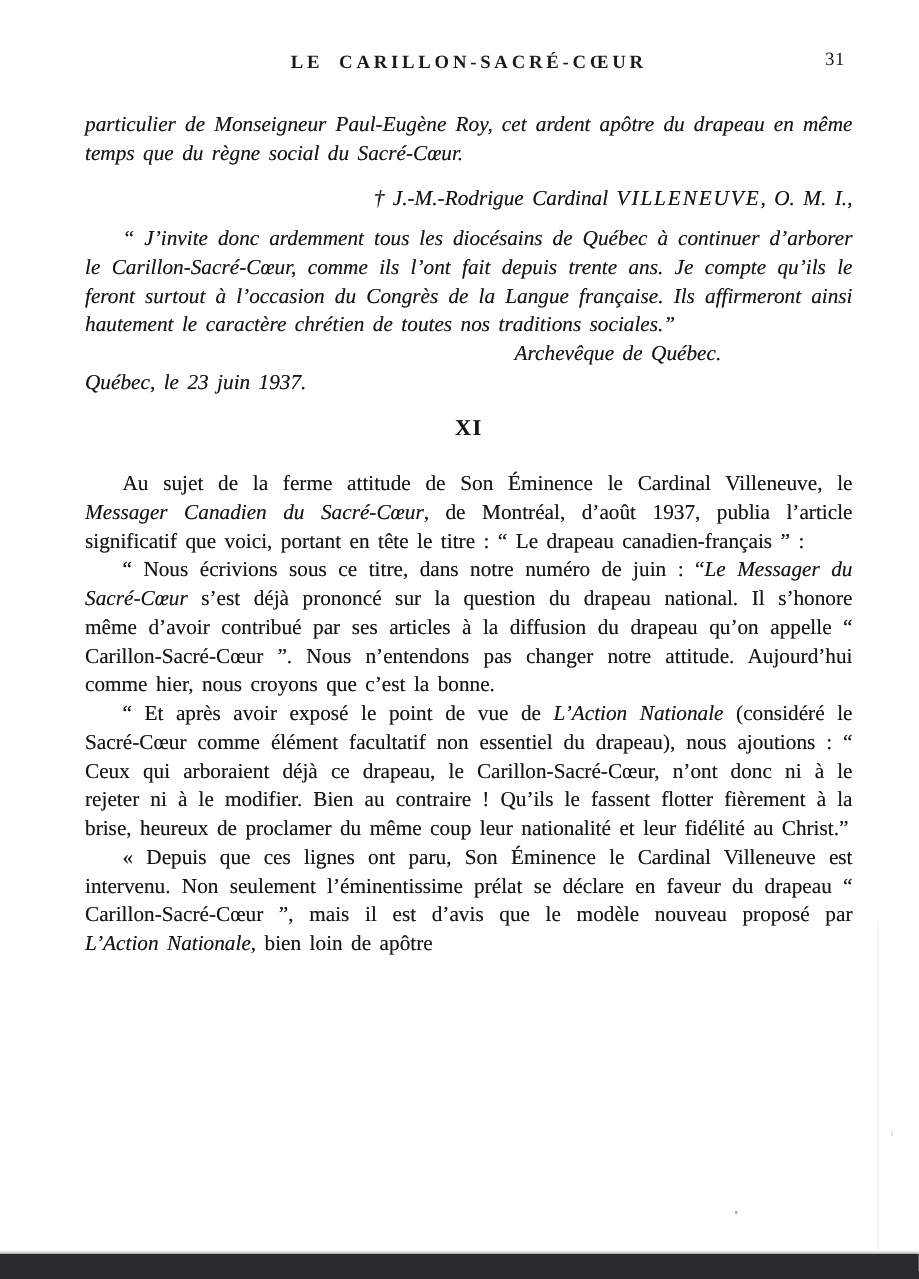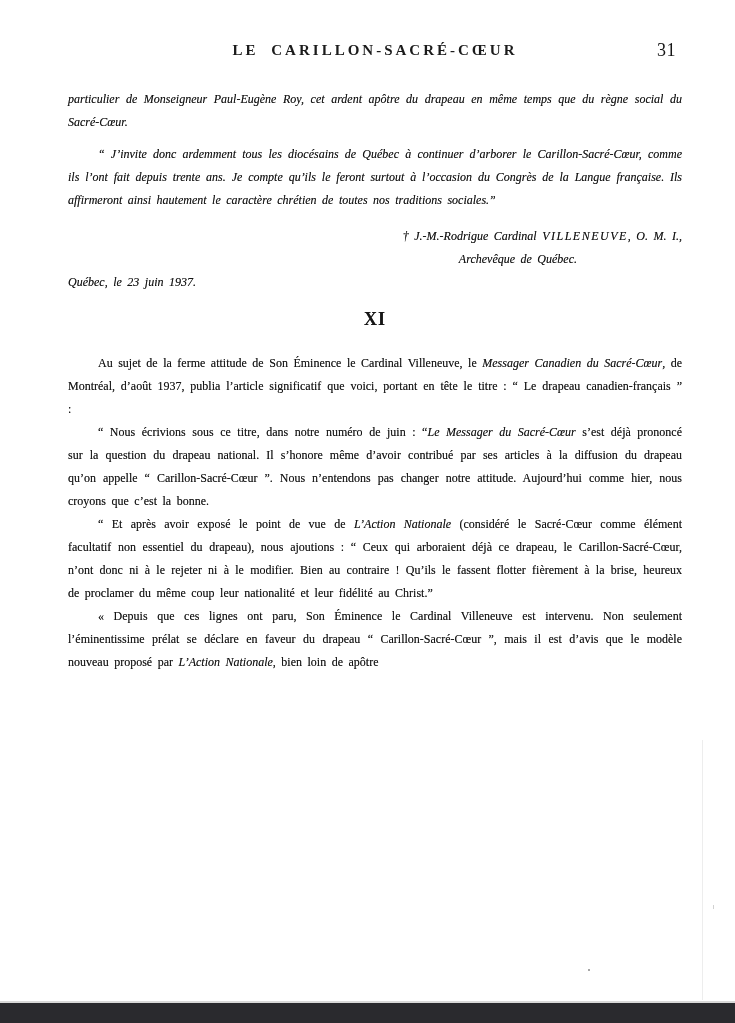--- a/index.html
+++ b/index.html
@@ -38,26 +38,26 @@
     font-size: 15px;
     font-weight: bold;
     letter-spacing: 3px;
     word-spacing: 6px;
     color: #1b1b1b;
   }
   .page-number {
     position: absolute;
     right: 6px;
     top: 40px;
-    font-size: 18px;
+    font-size: 15px;
     letter-spacing: 0.5px;
   }
   
   .para {
-    font-size: 12px;
+    font-size: 17px;
     line-height: 23px;
     text-align: justify;
     text-align-last: left;
     word-spacing: 2.5px;
     margin: 0;
     text-shadow: 0 0 0.5px rgba(20,20,20,0.55);
   }
   .italic { font-style: italic; }
   .indent { text-indent: 30px; }
   .p-open   { margin-top: 30px; }
@@ -144,23 +144,23 @@
 
   <div class="content">
 
     <div class="running-header">
       <div class="running-title">LE CARILLON-SACRÉ-CŒUR</div>
       <div class="page-number">31</div>
     </div>
 
     <p class="para italic p-open">particulier de Monseigneur Paul-Eugène Roy, cet ardent apôtre du drapeau en même temps que du règne social du Sacré-Cœur.</p>
 
+    <p class="para sig-line1"><span>† J.-M.-Rodrigue Cardinal </span><span class="sig-caps">VILLENEUVE</span><span>, O. M. I.,</span></p>
+
     <p class="para italic indent p-invite">“ J’invite donc ardemment tous les diocésains de Québec à continuer d’arborer le Carillon-Sacré-Cœur, comme ils l’ont fait depuis trente ans. Je compte qu’ils le feront surtout à l’occasion du Congrès de la Langue française. Ils affirmeront ainsi hautement le caractère chrétien de toutes nos traditions sociales.”</p>
-
-    <p class="para sig-line1"><span>† J.-M.-Rodrigue Cardinal </span><span class="sig-caps">VILLENEUVE</span><span>, O. M. I.,</span></p>
 
     <p class="para sig-line2">Archevêque de Québec.</p>
 
     <p class="para dateline">Québec, le 23 juin 1937.</p>
 
 
     <p class="para section-number">XI</p>
 
 
     <p class="para indent p-first-body"><span>Au sujet de la ferme attitude de Son Éminence le Cardinal Villeneuve, le </span><span class="italic">Messager Canadien du Sacré-Cœur</span><span>, de Montréal, d’août 1937, publia l’article significatif que voici, portant en tête le titre : “ Le drapeau canadien-français ” :</span></p>

